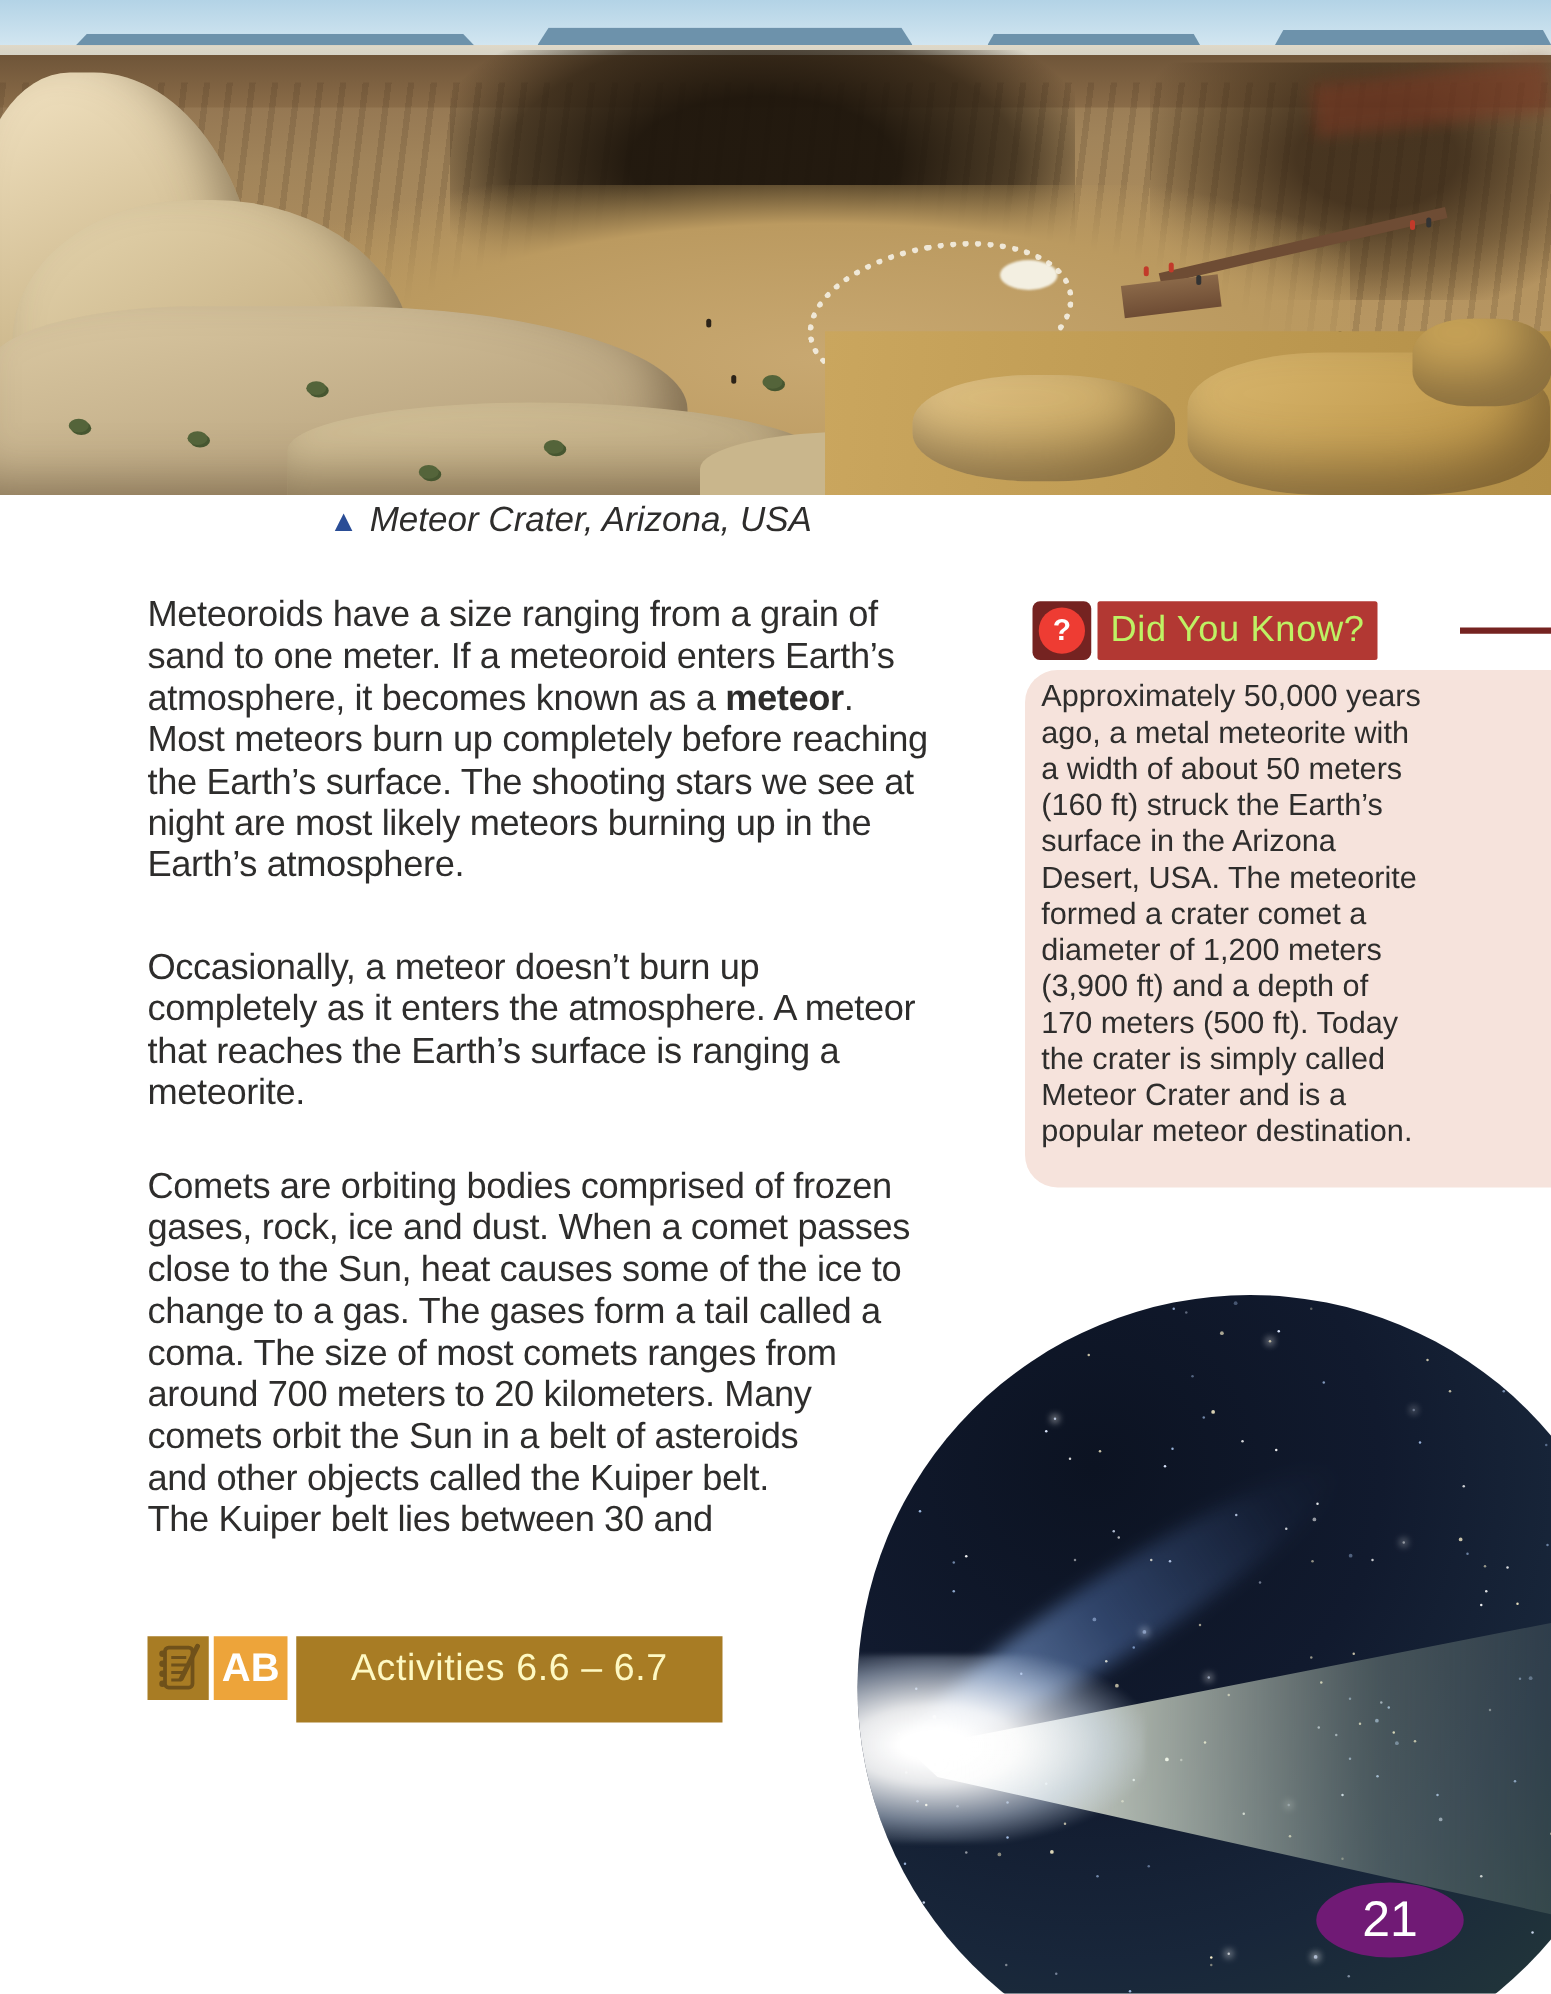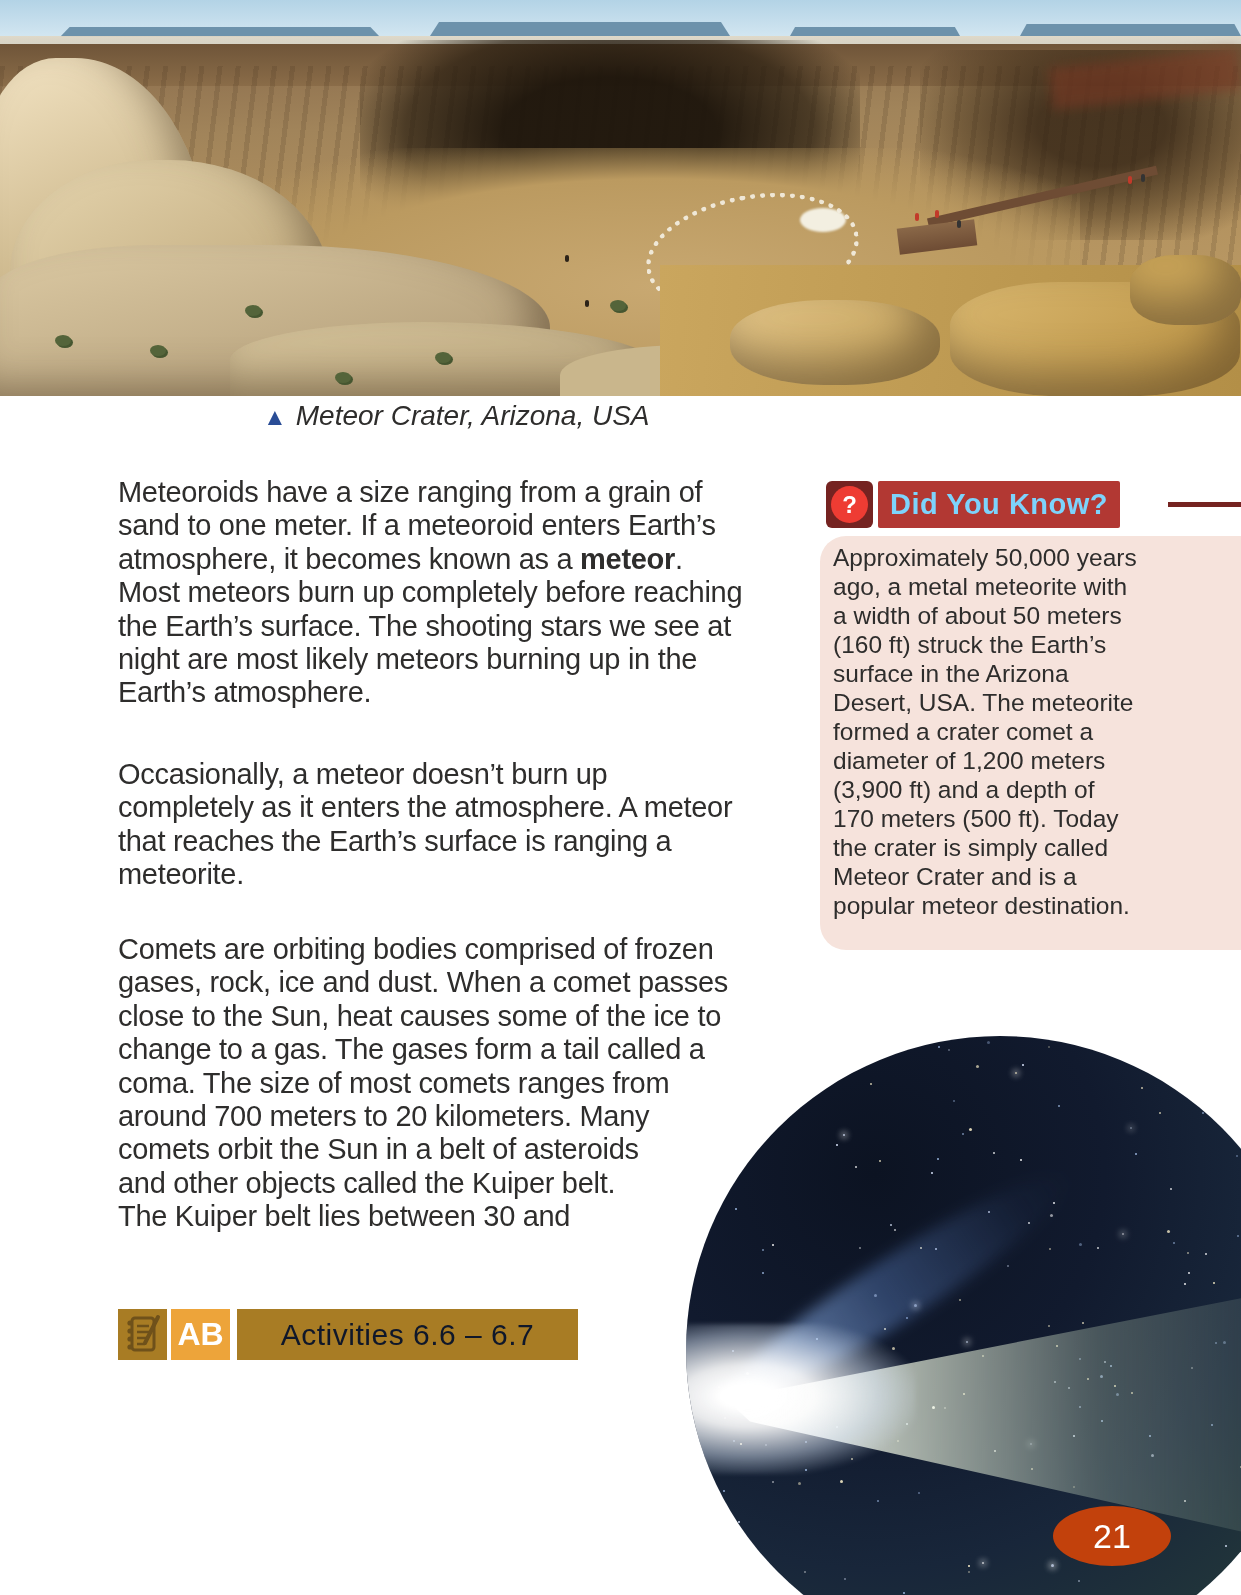--- a/index.html
+++ b/index.html
@@ -62,32 +62,32 @@
   .bline{white-space:nowrap;height:33.4px;line-height:33.4px;font-size:29px;letter-spacing:-.3px;}
   .p1{left:118px;top:476px;}
   .p2{left:118px;top:758px;}
   .p3{left:118px;top:933px;}
   .bline b{font-weight:bold;}
 
   
   .q-square{left:826px;top:481px;width:47px;height:47px;background:#752321;border-radius:6px;}
   .q-circle{left:5px;top:5px;width:37px;height:37px;border-radius:50%;background:#ee3c33;
       color:#fff;font-weight:bold;font-size:24px;line-height:37px;text-align:center;}
-  .dyk-bar{left:878px;top:481px;width:242px;height:47px;background:#b23833;border-radius:2px;
-      color:#7dd3fc;font-weight:bold;font-size:29px;line-height:47px;text-align:center;letter-spacing:.5px;}
+  .dyk-bar{left:878px;top:481px;width:224px;height:47px;background:#b23833;border-radius:2px;
+      color:#bef264;font-weight:normal;font-size:29px;line-height:47px;text-align:center;letter-spacing:.5px;}
   .dyk-line{left:1168px;top:502px;width:73px;height:5px;background:#752321;}
   .pink-box{left:820px;top:536px;width:421px;height:414px;background:#f6e3dc;border-radius:26px 0 0 26px;}
   .side-lines{left:833px;top:543px;}
   .sline{white-space:nowrap;height:29px;line-height:29px;font-size:24.5px;}
 
   
   .act-icon-sq{left:118px;top:1309px;width:49px;height:51px;background:#a87c24;}
   .act-ab{left:171px;top:1309px;width:59px;height:51px;background:#eda43a;color:#fff;
       font-weight:bold;font-size:32px;line-height:51px;text-align:center;}
-  .act-bar{left:237px;top:1309px;width:341px;height:51px;background:#a87c24;color:#0f172a;
+  .act-bar{left:237px;top:1309px;width:341px;height:69px;background:#a87c24;color:#fef9c3;
       font-size:30px;line-height:51px;text-align:center;letter-spacing:.5px;}
 
   
   .ccap{left:118px;top:1384px;}
   .cline{white-space:nowrap;height:33px;line-height:33px;font-size:27px;font-style:italic;}
   .tri-r{font-style:normal;color:#2a4d96;font-size:23px;margin-right:10px;}
 
   
   .comet-outer{left:672px;top:1022px;width:656px;height:656px;border-radius:50%;background:#fff;}
   .comet-inner{position:absolute;inset:14px;border-radius:50%;overflow:hidden;
@@ -97,22 +97,22 @@
       transform-origin:0 50%;transform:rotate(-33deg);filter:blur(7px);}
   .dust-tail{left:40px;top:240px;width:600px;height:280px;
       clip-path:polygon(0% 44%,100% 2%,100% 98%,4% 52%);
       background:linear-gradient(90deg,rgba(255,255,255,.98) 0%,rgba(232,240,220,.7) 30%,rgba(185,205,180,.32) 62%,rgba(150,180,160,.05) 100%);
       filter:blur(12px);}
   .coma{left:-10px;top:288px;width:240px;height:150px;filter:blur(2px);
       background:radial-gradient(ellipse at 30% 48%,#ffffff 12%,rgba(255,255,255,.9) 28%,rgba(225,238,255,.45) 55%,rgba(0,0,0,0) 75%);}
   .star-field{position:absolute;inset:0;border-radius:50%;overflow:hidden;}
   .star{position:absolute;border-radius:50%;}
 
-  .page-oval{left:1053px;top:1506px;width:118px;height:60px;border-radius:50%;background:#c2410c;
-      color:#fff;font-size:34px;line-height:60px;text-align:center;z-index:5;}
+  .page-oval{left:1053px;top:1506px;width:118px;height:60px;border-radius:50%;background:#701a75;
+      color:#fff;font-size:40px;line-height:60px;text-align:center;z-index:5;}
 </style>
 </head>
 <body>
 
 <div class="page">
 
   <div class="hero">
     <div class="abs sky"></div>
     <div class="abs mesa mesa1"></div>
     <div class="abs mesa mesa2"></div>

